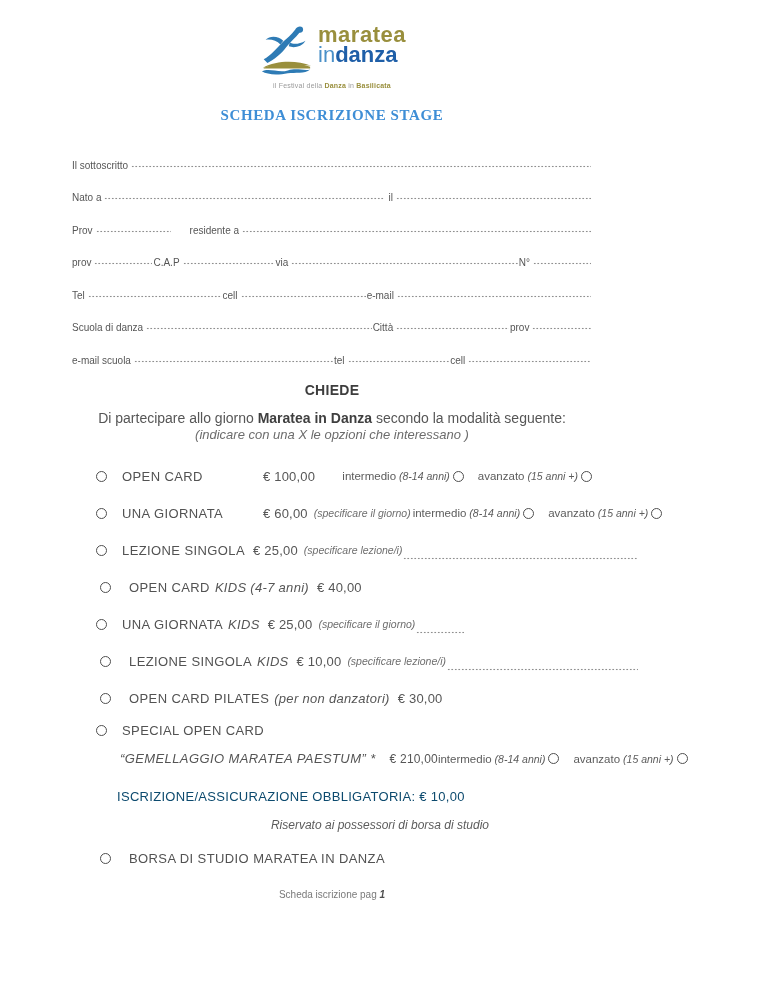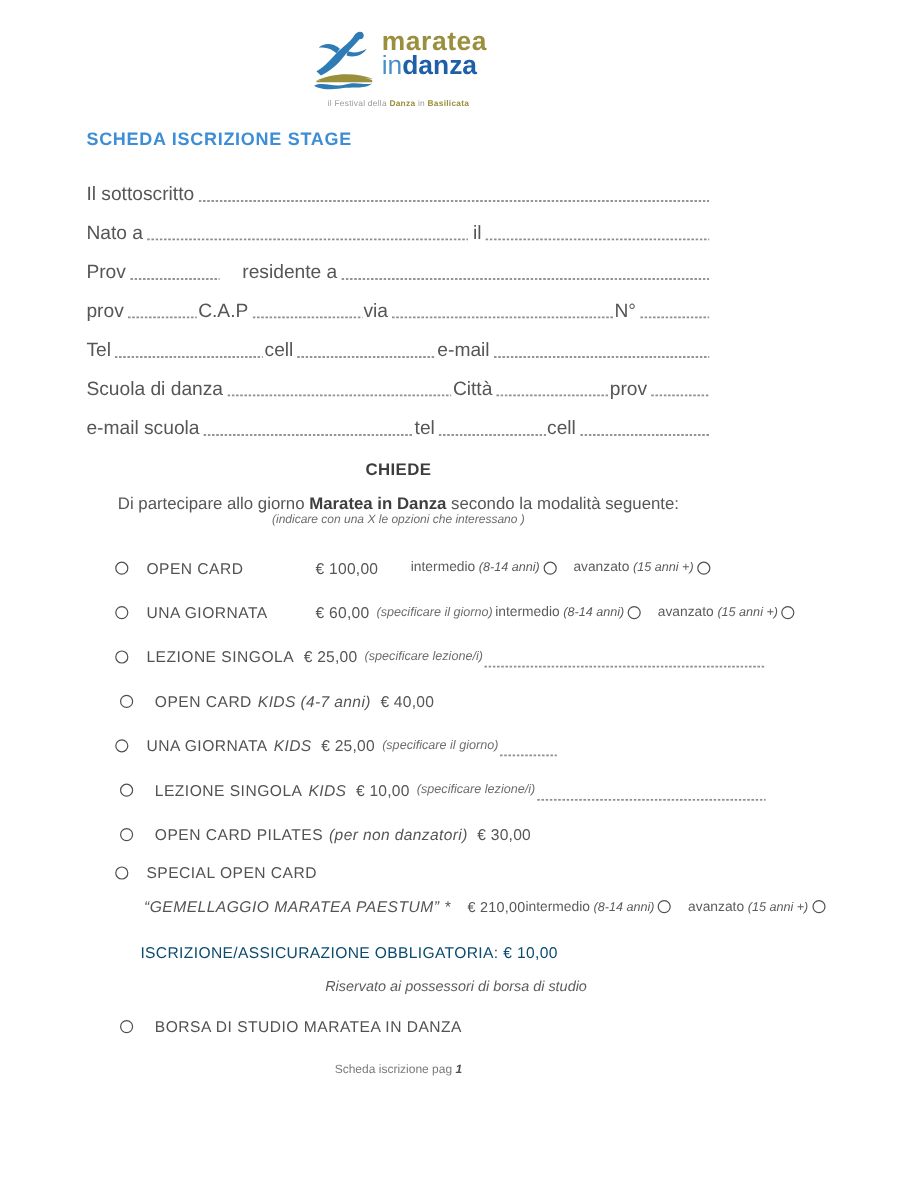--- a/index.html
+++ b/index.html
@@ -17,27 +17,27 @@
   .logo-text{text-align:left;line-height:1;}
   .logo-maratea{font-size:22px;font-weight:bold;color:#998f3d;letter-spacing:0.5px;}
   .logo-indanza{font-size:22px;margin-top:-2px;}
   .logo-in{color:#4a90c8;font-weight:normal;}
   .logo-danza{color:#1f5fa8;font-weight:bold;}
   .logo-tagline{font-size:7px;color:#9a9a9a;margin-top:2px;letter-spacing:0.2px;white-space:nowrap;}
   .logo-tagline b{color:#998f3d;}
 
   
   .title{
-    color:#3e8ed6;font-size:15px;font-weight:bold;
-    letter-spacing:0.6px;margin:18px 0 0 0;
+    text-align:center;color:#3e8ed6;font-size:15px;font-weight:bold;
+    letter-spacing:0.6px;margin:18px 0 0 0;font-family:Liberation Serif, serif;
   }
 
   
   .form{margin-top:14px;}
-  .frow{display:flex;align-items:flex-end;height:32.5px;font-size:16px;white-space:nowrap;}
+  .frow{display:flex;align-items:flex-end;height:32.5px;font-size:10px;white-space:nowrap;}
   .flabel{padding-right:2px;}
   .flabel.pl{padding-left:3px;}
   .leader{
     align-self:flex-end;height:5px;margin:0 1px 3px 1px;
     background-image:radial-gradient(circle at center,#8f8f8f 0.9px,transparent 1.1px);
     background-size:3.5px 3px;background-repeat:repeat-x;background-position:0 100%;
   }
   .grow{flex-grow:1;}
   .w58{width:58px;flex-grow:0;}
   .w75{width:75px;flex-grow:0;}
@@ -45,21 +45,21 @@
   .gap18{width:18px;}
   .fx33{flex-grow:33;} .fx23{flex-grow:23;}
   .fx31{flex-grow:31;} .fx29{flex-grow:29;} .fx45{flex-grow:45;}
   .fx50{flex-grow:50;} .fx25{flex-grow:25;} .fx13{flex-grow:13;}
   .fx47{flex-grow:47;} .fx24{flex-grow:24;}
 
   
   .chiede-h{text-align:center;font-size:14px;font-weight:bold;color:#3d3d3d;margin-top:16px;letter-spacing:0.3px;}
   .chiede-line{text-align:center;font-size:14px;margin-top:12px;}
   .chiede-line b{color:#3f3f3f;}
-  .chiede-hint{text-align:center;font-size:10px;font-style:italic;color:#6c6c6c;margin-top:1px;}
+  .chiede-hint{text-align:center;font-size:13px;font-style:italic;color:#6c6c6c;margin-top:1px;}
 
   
   .options{margin-top:16px;}
   .orow{display:flex;align-items:center;min-height:37px;font-size:13px;white-space:nowrap;}
   .orow.tight{min-height:28px;}
   .circ{
     width:9px;height:9px;border:1.6px solid #4f4f4f;border-radius:50%;
     display:inline-block;flex-shrink:0;margin-right:15px;margin-left:24px;background:#fff;
   }
   .circ.indent2{margin-left:28px;margin-right:18px;}

